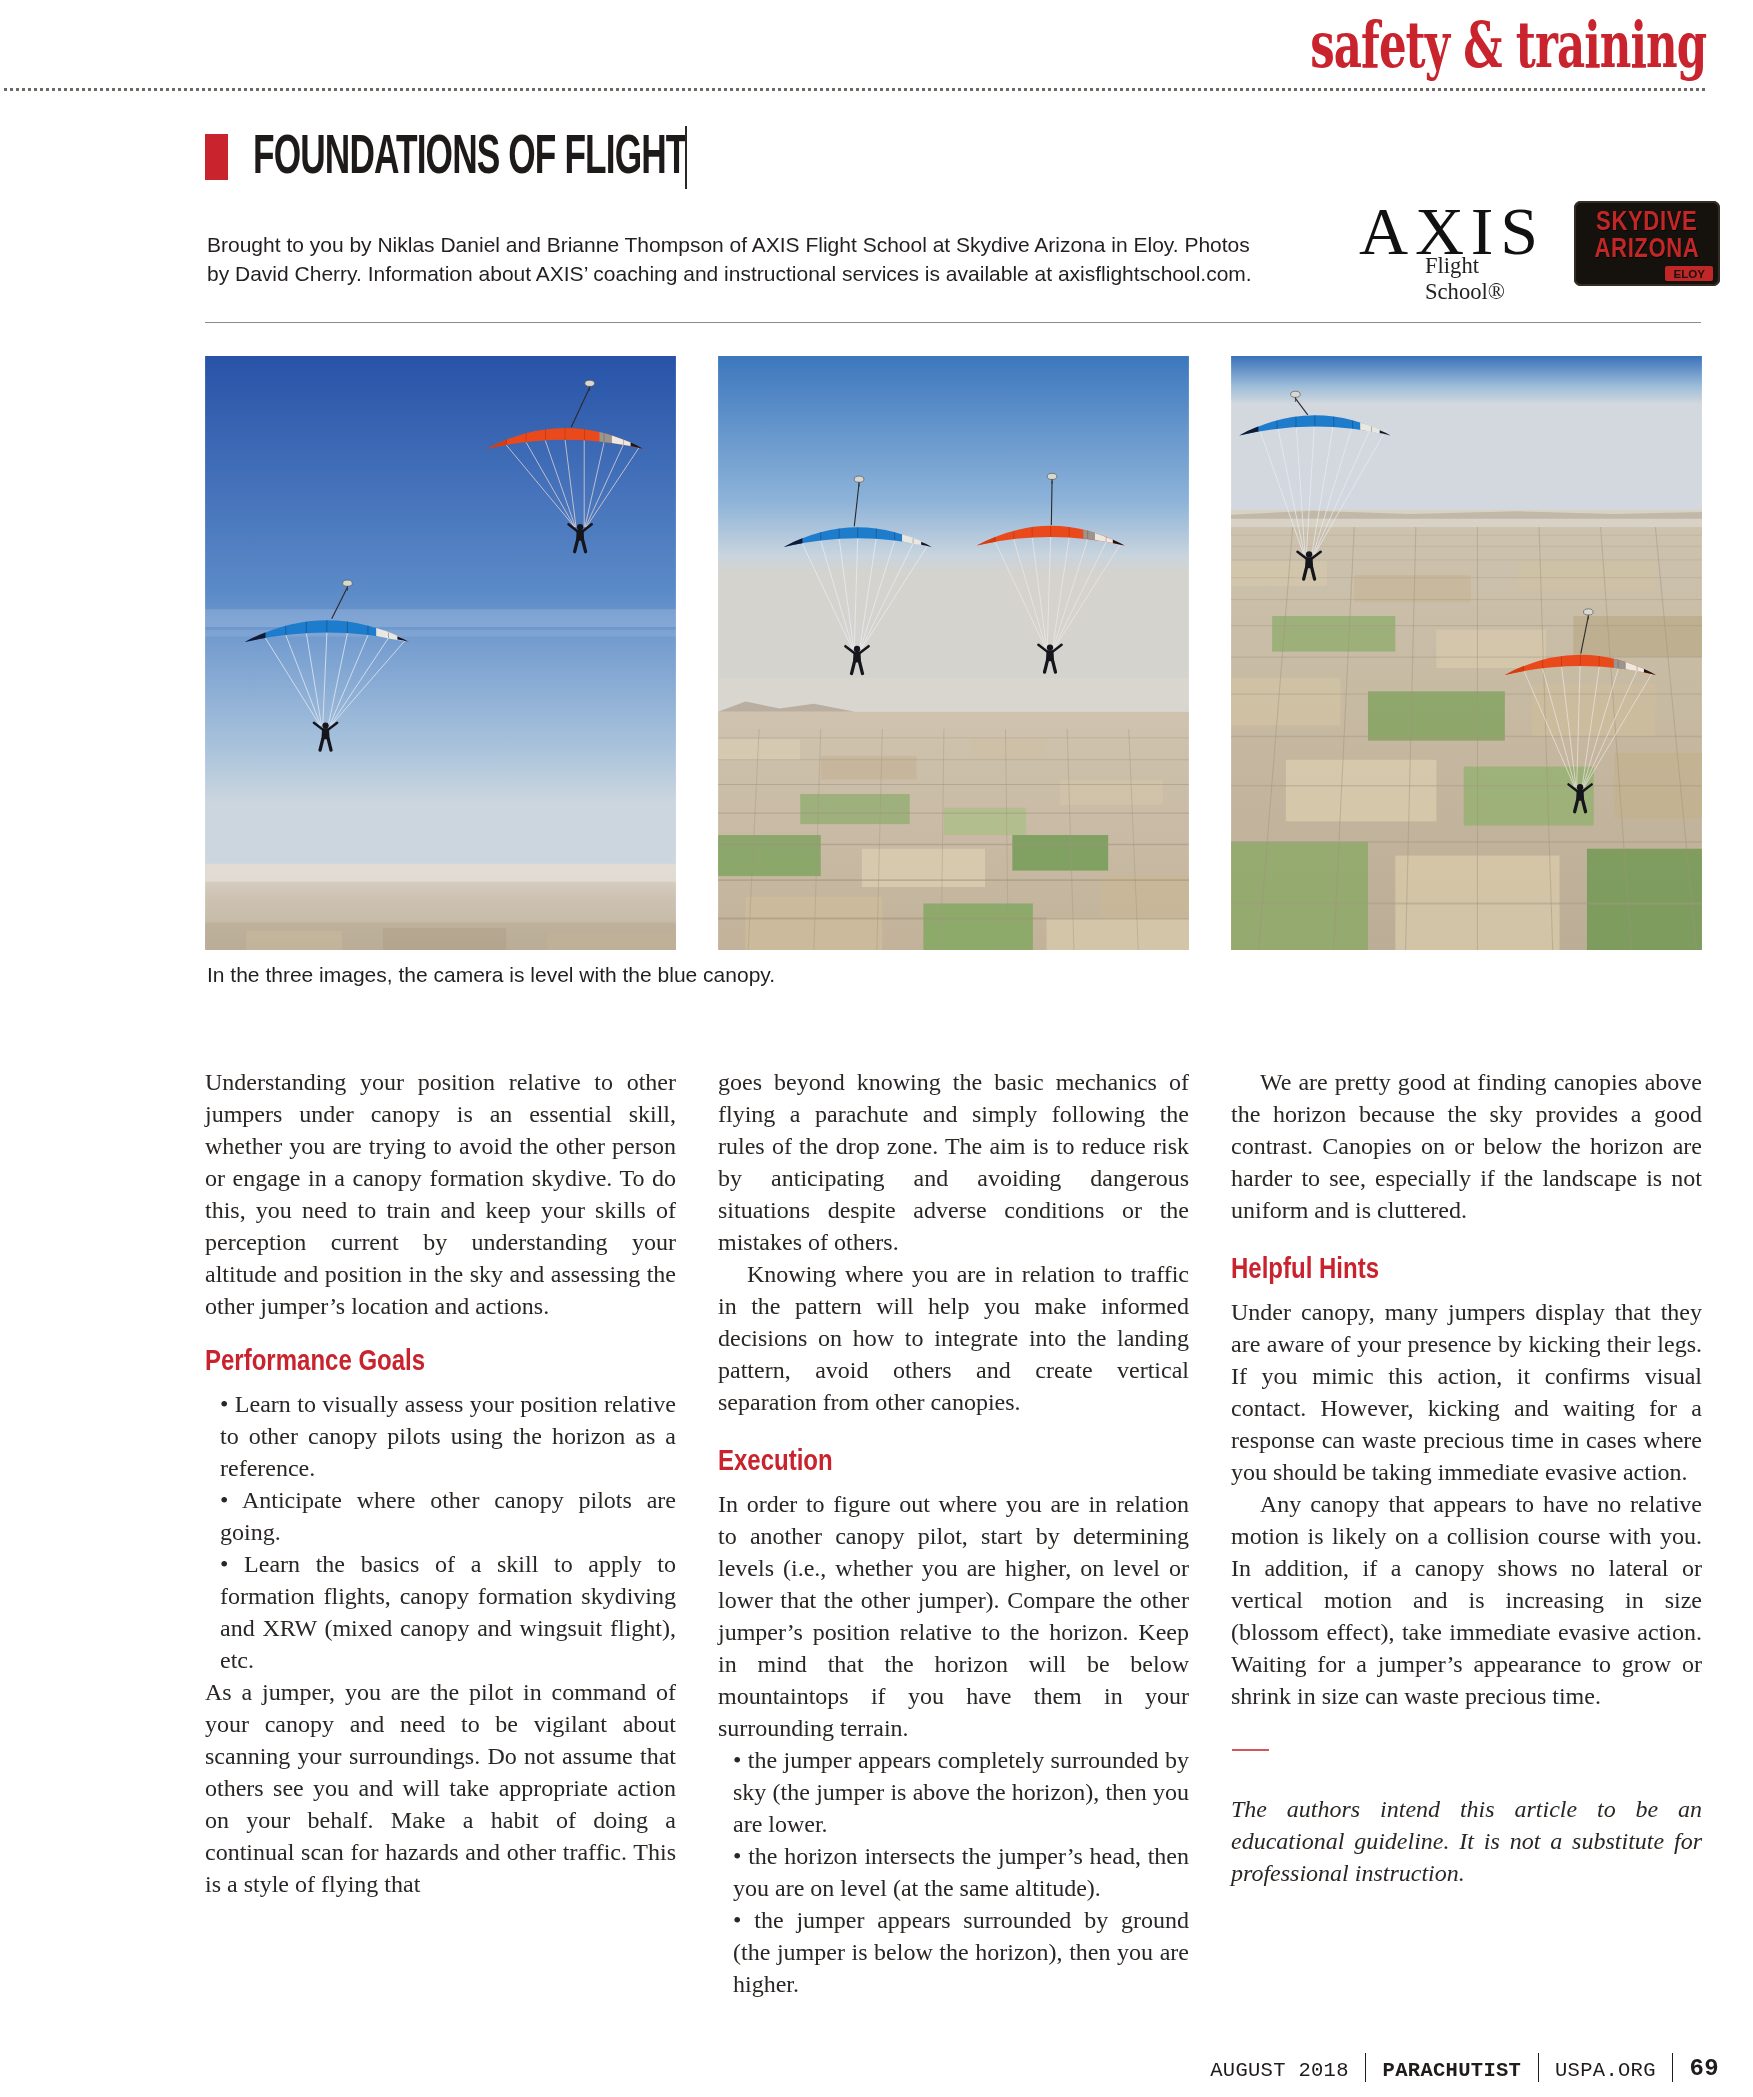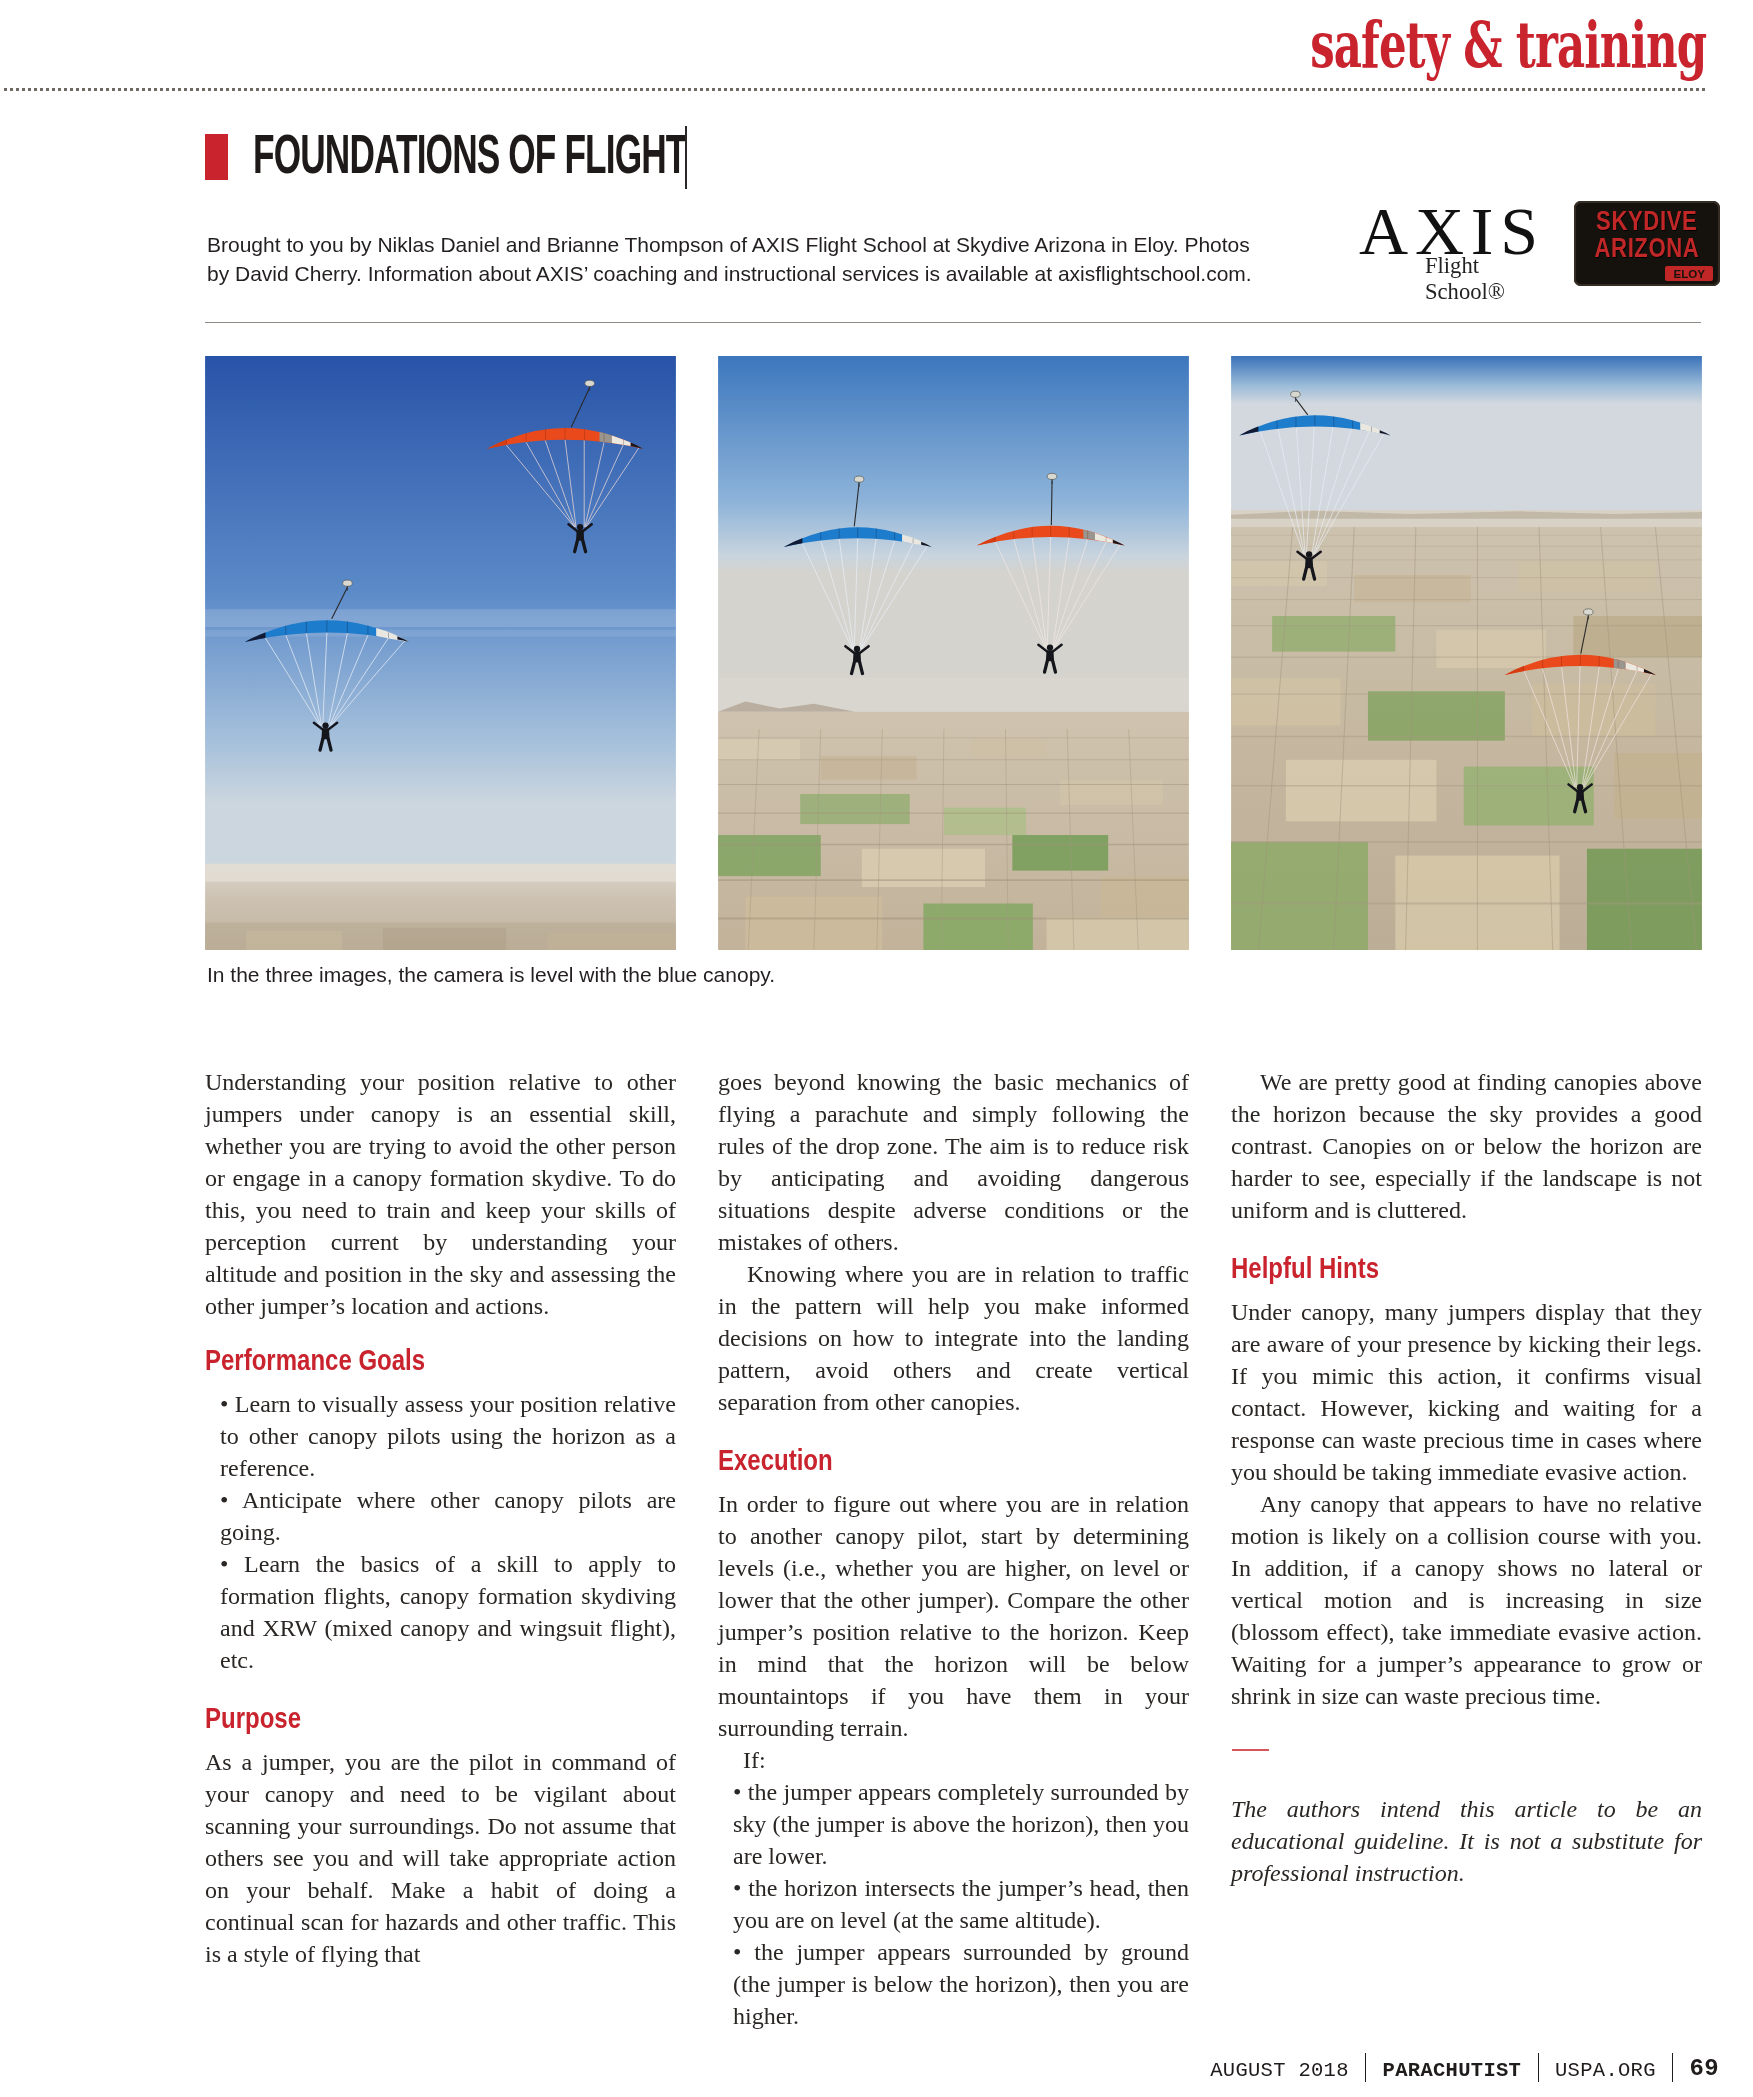--- a/index.html
+++ b/index.html
@@ -367,29 +367,27 @@
 
   <div class="caption">In the three images, the camera is level with the blue canopy.</div>
 
   <section class="columns">
     <div class="col">
       <p>Understanding your position relative to other jumpers under canopy is an essential skill, whether you are trying to avoid the other person or engage in a canopy formation skydive. To do this, you need to train and keep your skills of perception current by understanding your altitude and position in the sky and assessing the other jumper’s location and actions.</p>
       <h3 class="sec first"><span>Performance Goals</span></h3>
       <p class="bullet">• Learn to visually assess your position relative to other canopy pilots using the horizon as a reference.</p>
       <p class="bullet">• Anticipate where other canopy pilots are going.</p>
       <p class="bullet">• Learn the basics of a skill to apply to formation flights, canopy formation skydiving and XRW (mixed canopy and wingsuit flight), etc.</p>
-      <h3 class="sec"><span>Purpose</span></h3>
       <p>As a jumper, you are the pilot in command of your canopy and need to be vigilant about scanning your surroundings. Do not assume that others see you and will take appropriate action on your behalf. Make a habit of doing a continual scan for hazards and other traffic. This is a style of flying that</p>
     </div>
     <div class="col">
       <p>goes beyond knowing the basic mechanics of flying a parachute and simply following the rules of the drop zone. The aim is to reduce risk by anticipating and avoiding dangerous situations despite adverse conditions or the mistakes of others.</p>
       <p class="indent">Knowing where you are in relation to traffic in the pattern will help you make informed decisions on how to integrate into the landing pattern, avoid others and create vertical separation from other canopies.</p>
       <h3 class="sec"><span>Execution</span></h3>
       <p>In order to figure out where you are in relation to another canopy pilot, start by determining levels (i.e., whether you are higher, on level or lower that the other jumper). Compare the other jumper’s position relative to the horizon. Keep in mind that the horizon will be below mountaintops if you have them in your surrounding terrain.</p>
-      <p class="if">If:</p>
       <p class="bullet">• the jumper appears completely surrounded by sky (the jumper is above the horizon), then you are lower.</p>
       <p class="bullet">• the horizon intersects the jumper’s head, then you are on level (at the same altitude).</p>
       <p class="bullet">• the jumper appears surrounded by ground (the jumper is below the horizon), then you are higher.</p>
     </div>
     <div class="col">
       <p class="indent">We are pretty good at finding canopies above the horizon because the sky provides a good contrast. Canopies on or below the horizon are harder to see, especially if the landscape is not uniform and is cluttered.</p>
       <h3 class="sec"><span>Helpful Hints</span></h3>
       <p>Under canopy, many jumpers display that they are aware of your presence by kicking their legs. If you mimic this action, it confirms visual contact. However, kicking and waiting for a response can waste precious time in cases where you should be taking immediate evasive action.</p>
       <p class="indent">Any canopy that appears to have no relative motion is likely on a collision course with you. In addition, if a canopy shows no lateral or vertical motion and is increasing in size (blossom effect), take immediate evasive action. Waiting for a jumper’s appearance to grow or shrink in size can waste precious time.</p>
       <div class="dash-rule"></div>

